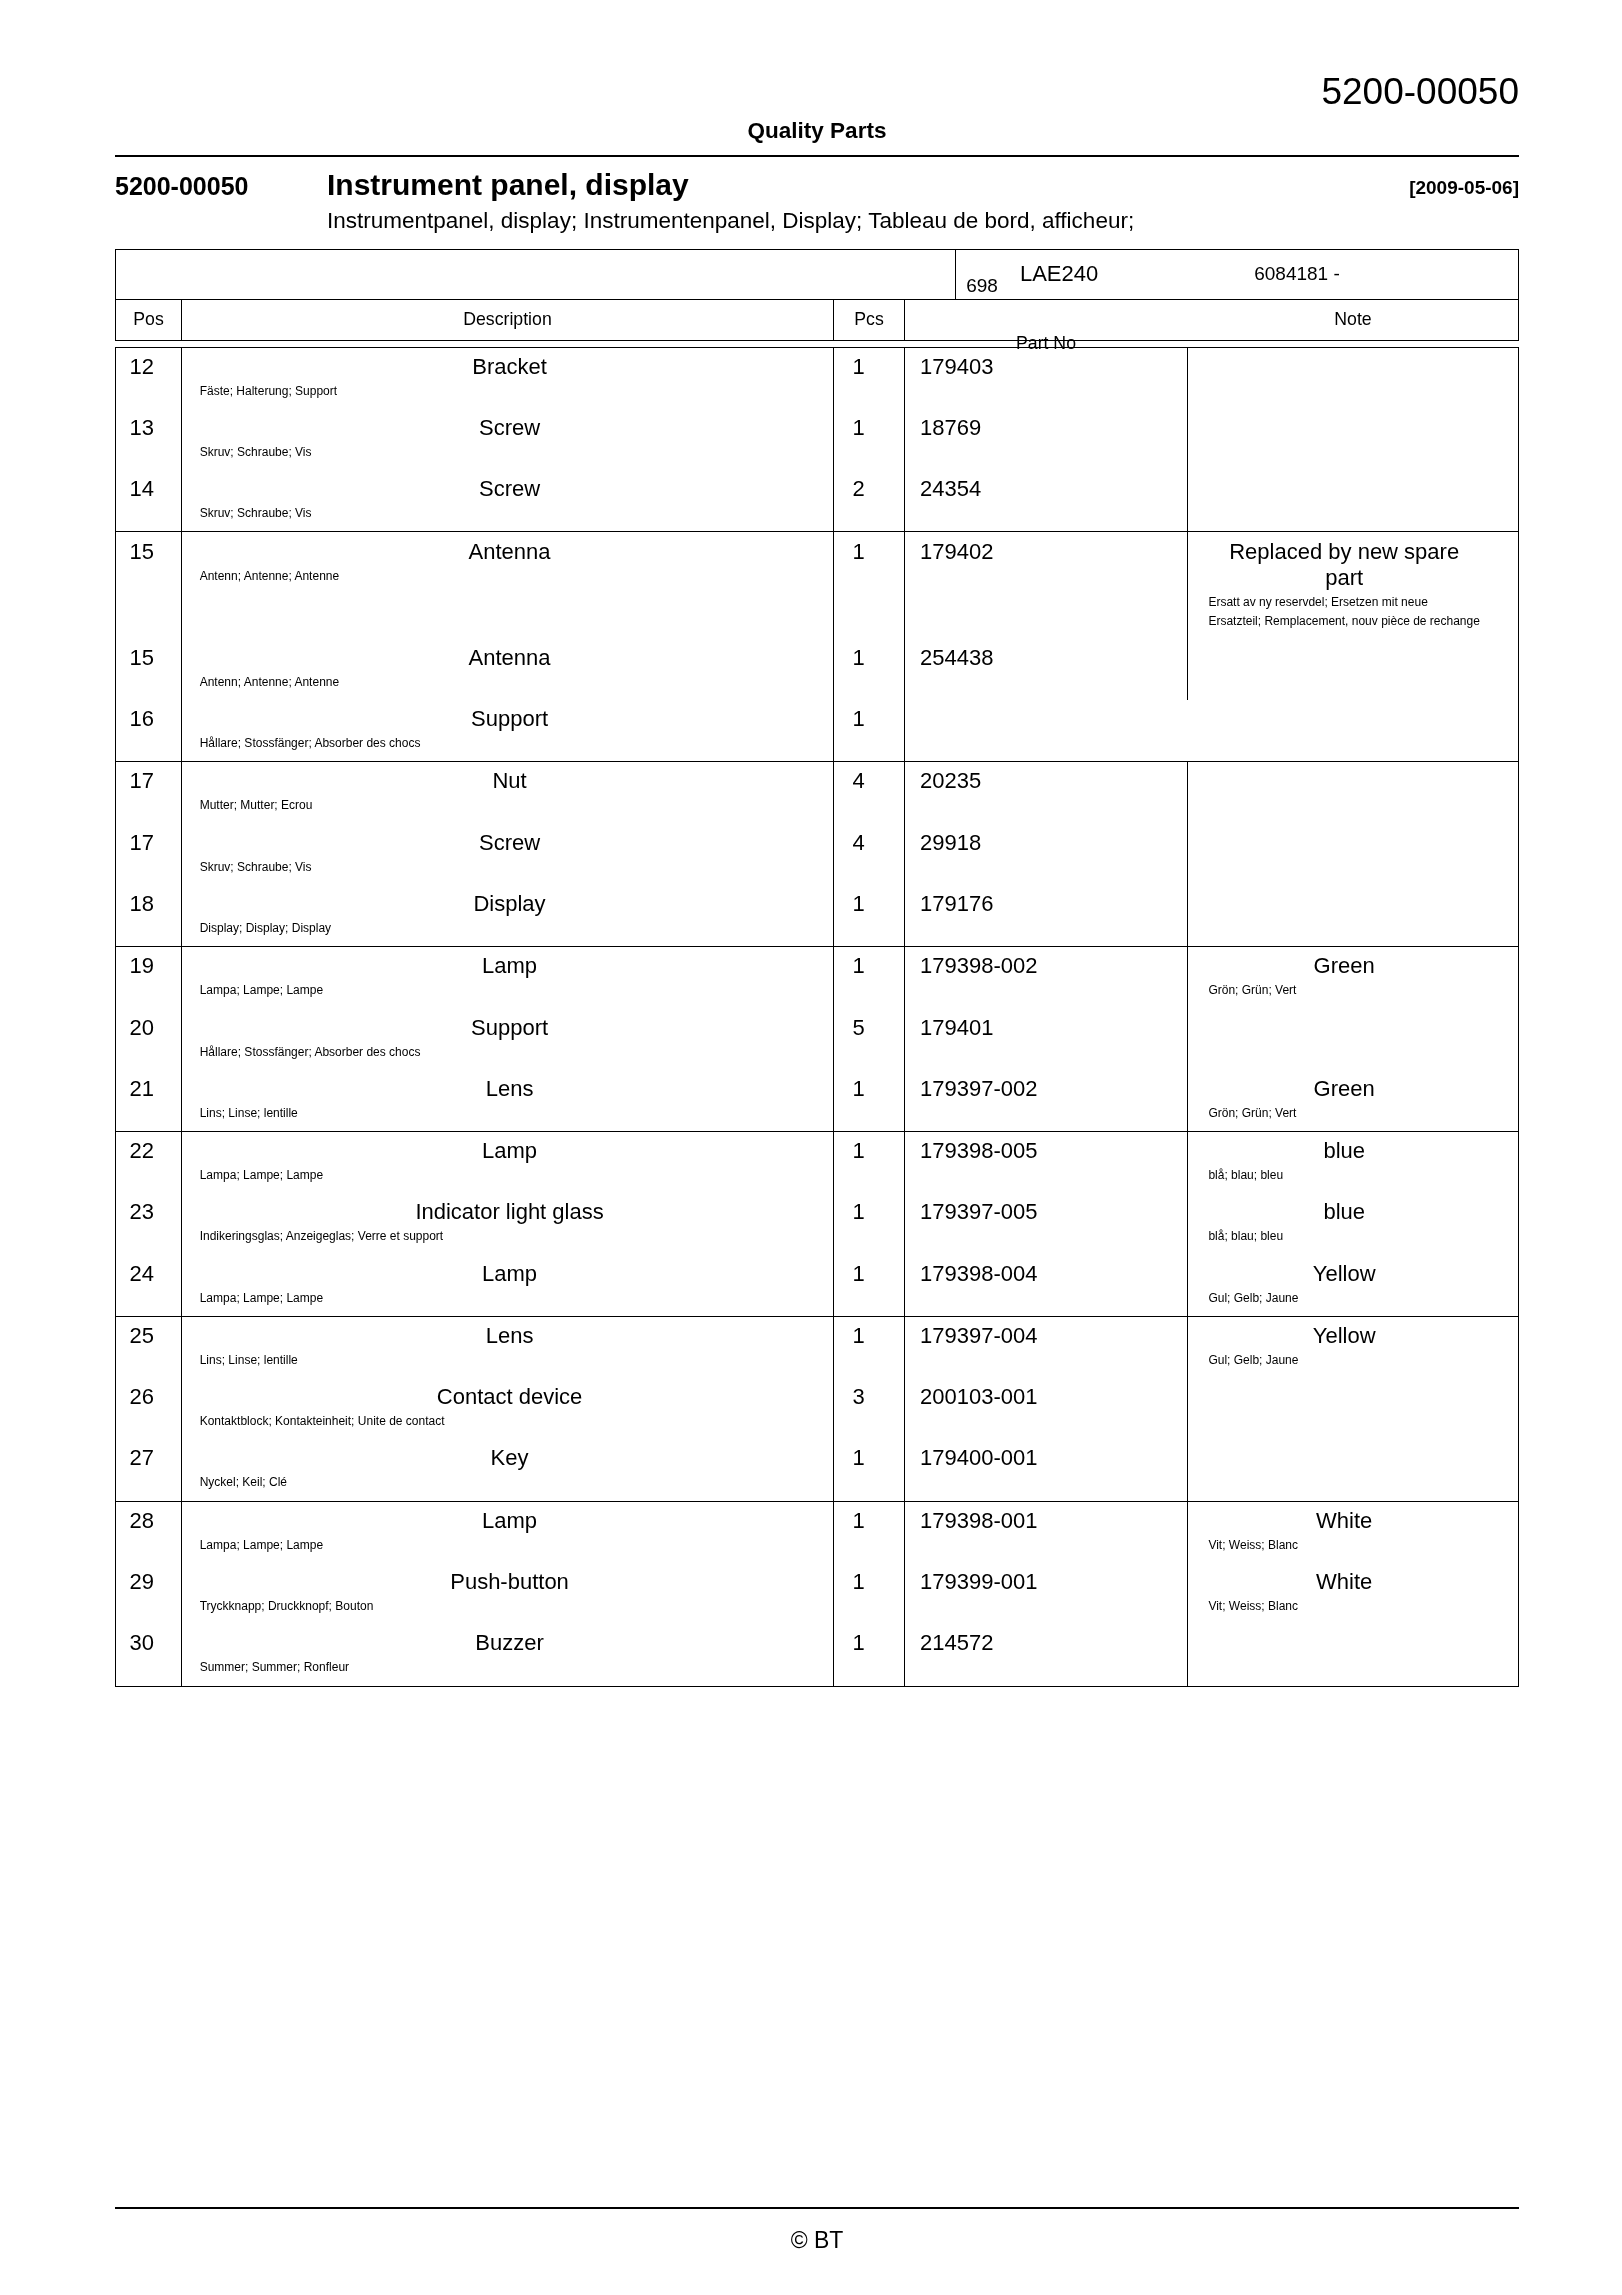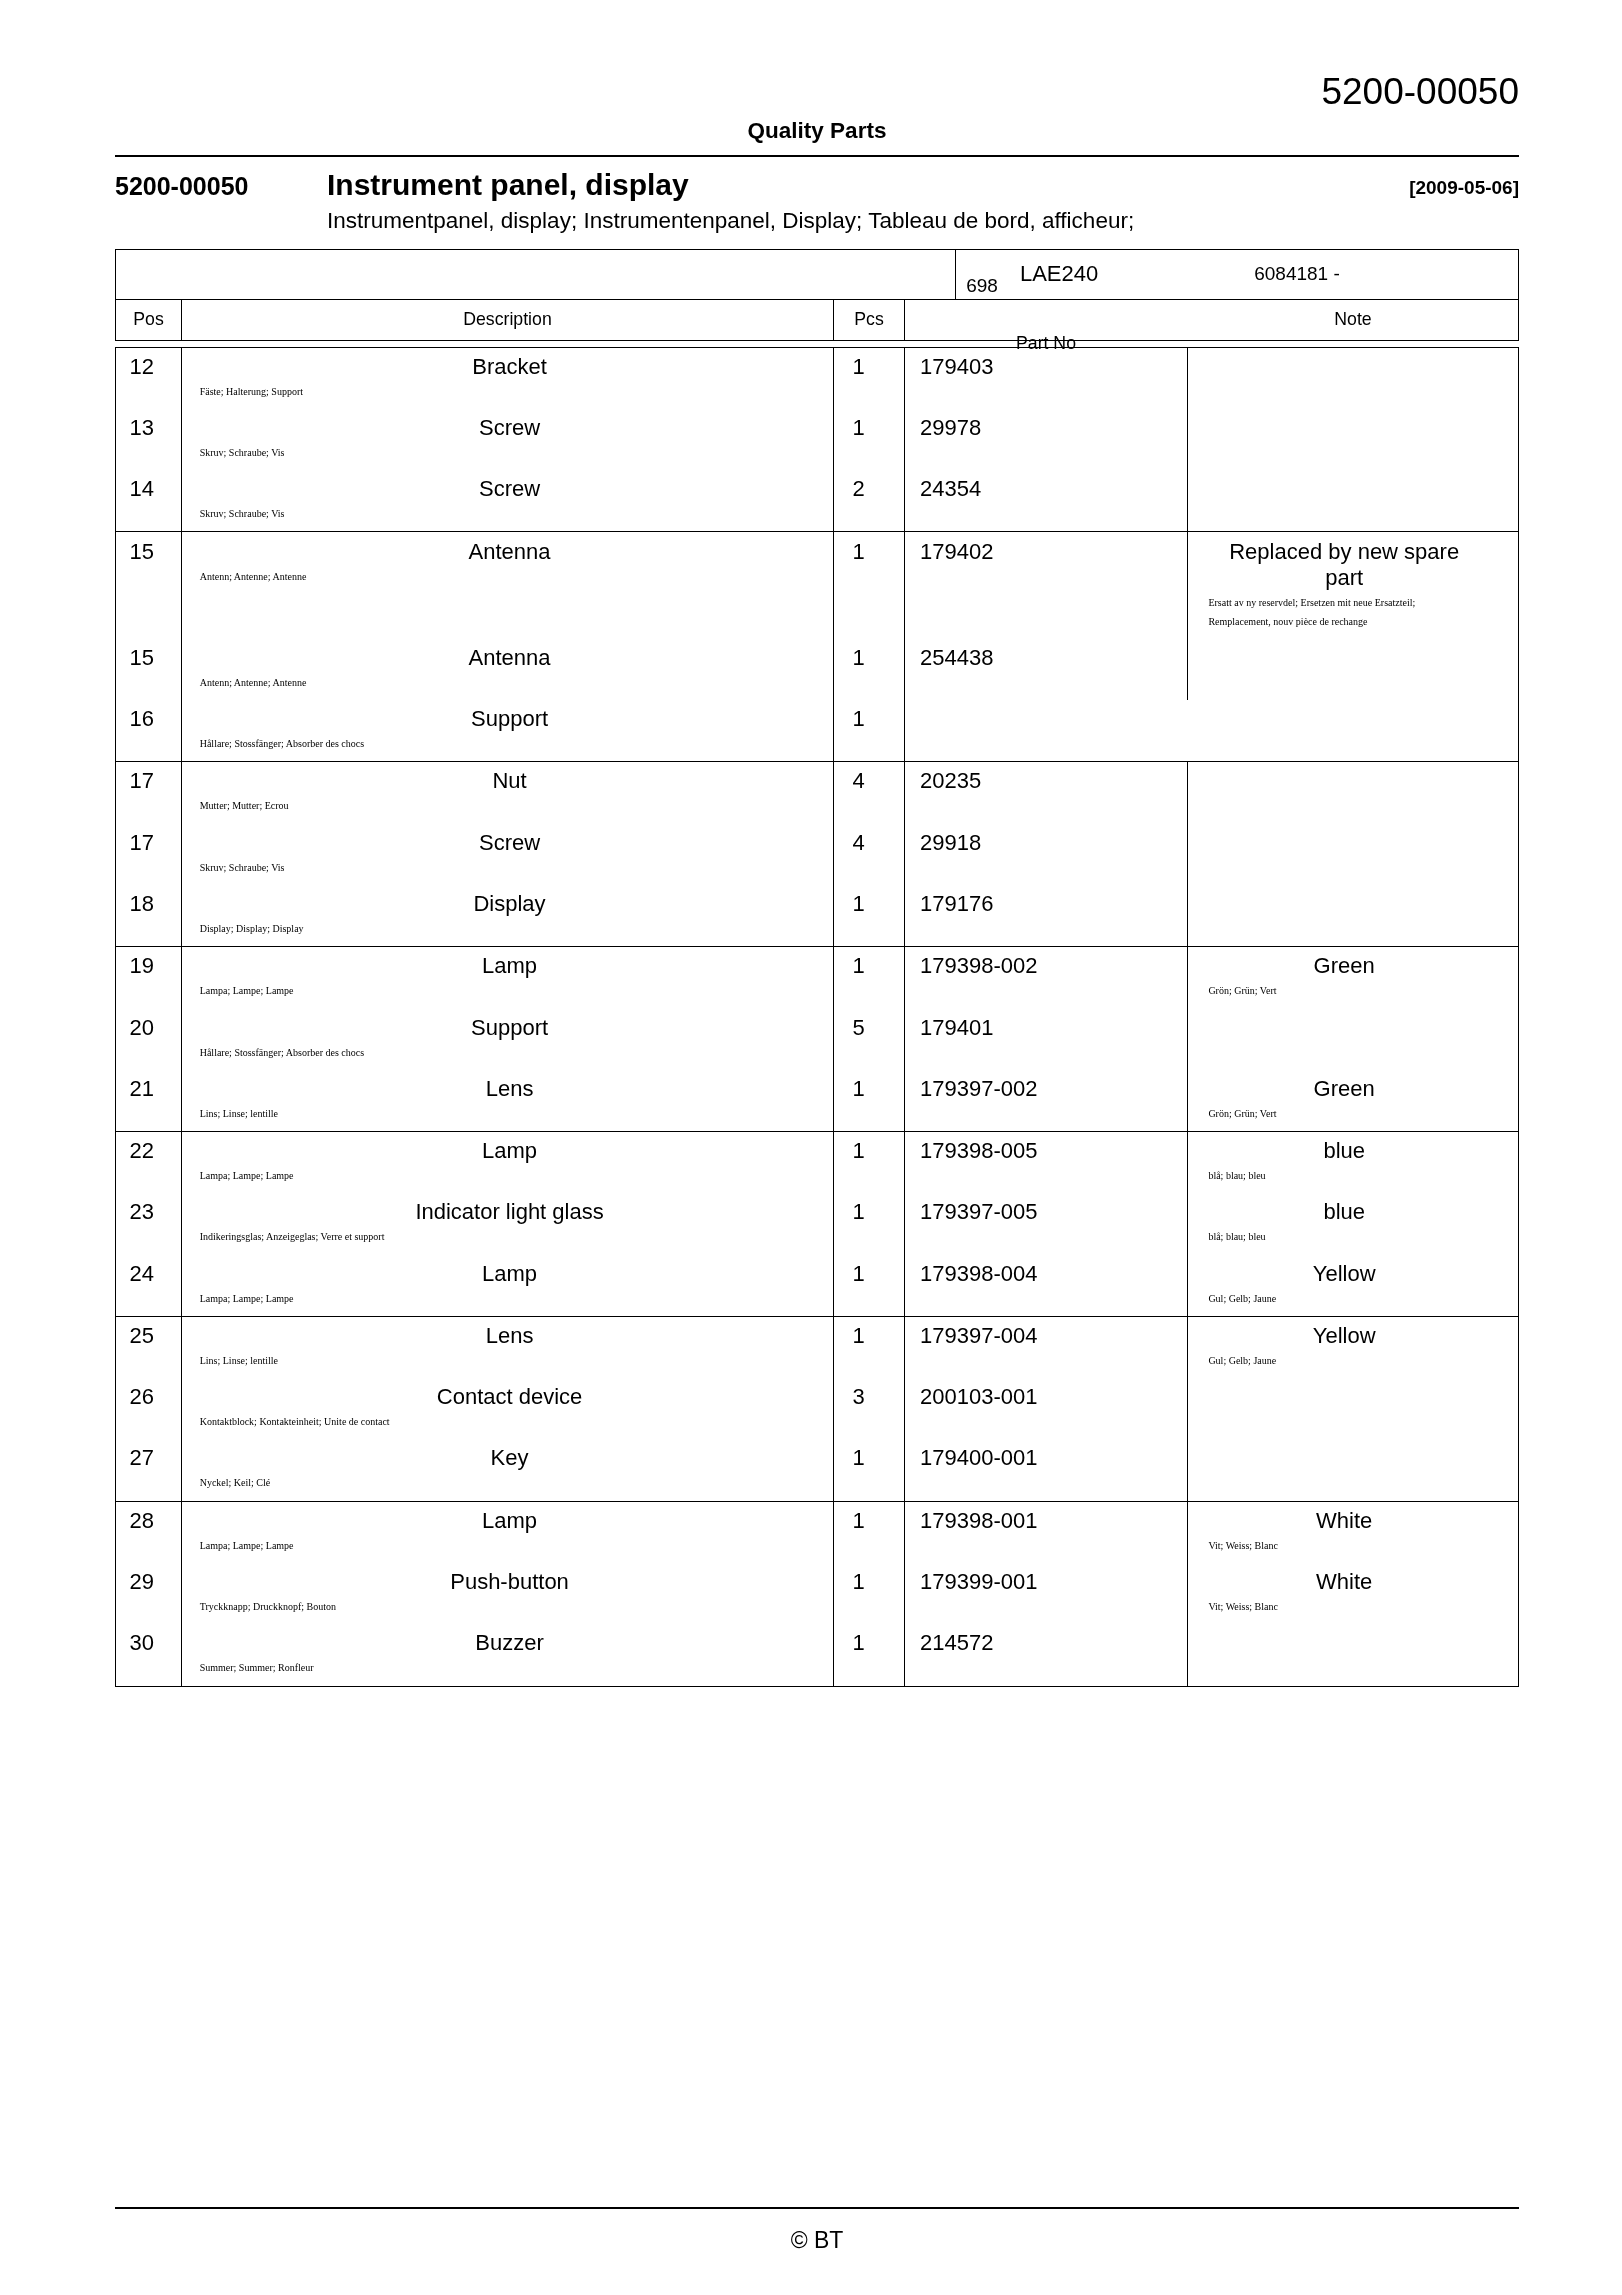--- a/index.html
+++ b/index.html
@@ -49,21 +49,21 @@
   .grp:last-child { border-bottom:none; }
   .row { display:flex; align-items:stretch; min-height:60px; }
   .cell { border-right:1.4px solid #000; padding-top:6.1px; padding-bottom:8.2px; }
   .cell:last-child { border-right:none; }
   .c-pos  { width:66px;  flex:0 0 66px;  font-size:22px; padding-left:13.6px; }
   .c-desc { width:652px; flex:0 0 652px; padding-left:17.7px; padding-right:13.6px; }
   .c-pcs  { width:71px; flex:0 0 71px; font-size:22px; padding-left:18.4px; }
   .c-part { width:283px; flex:0 0 283px; font-size:22px; padding-left:15px; }
   .c-note { flex:1; padding-left:20.4px; padding-right:38px; }
   .main { font-size:22px; line-height:26px;text-align:center; }
-  .sub  { font-size:10px; line-height:19px; margin-top:2px;font-family:Liberation Serif, serif; }
+  .sub  { font-size:12px; line-height:19px; margin-top:2px; }
 
   
   .footer { position:absolute; left:0; width:1404px; top:2207px;
             border-top:2px solid #000; text-align:center; padding-top:17.7px; font-size:23px; }
 </style>
 </head>
 <body>
 
 <div class="page">
 
@@ -113,21 +113,21 @@
       <div class="sub"></div>
     </div>
   </div>
           <div class="row">
     <div class="cell c-pos">13</div>
     <div class="cell c-desc">
       <div class="main">Screw</div>
       <div class="sub">Skruv; Schraube; Vis</div>
     </div>
     <div class="cell c-pcs">1</div>
-    <div class="cell c-part">29978</div>
+    <div class="cell c-part">18769</div>
     <div class="cell c-note">
       <div class="main"></div>
       <div class="sub"></div>
     </div>
   </div>
           <div class="row">
     <div class="cell c-pos">14</div>
     <div class="cell c-desc">
       <div class="main">Screw</div>
       <div class="sub">Skruv; Schraube; Vis</div>

